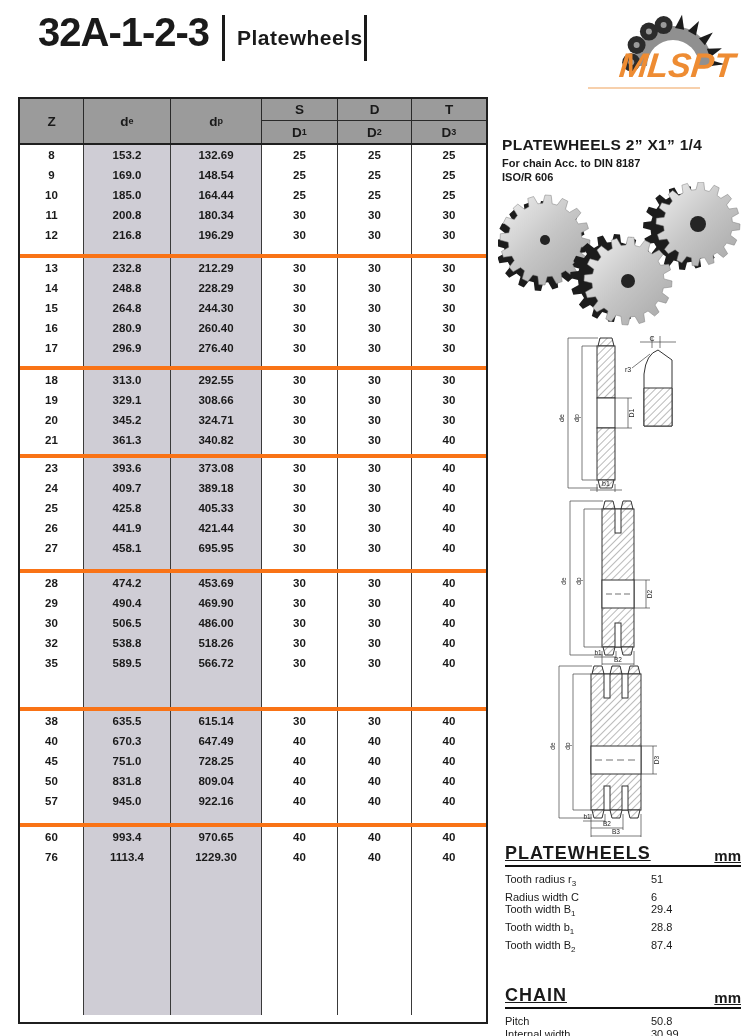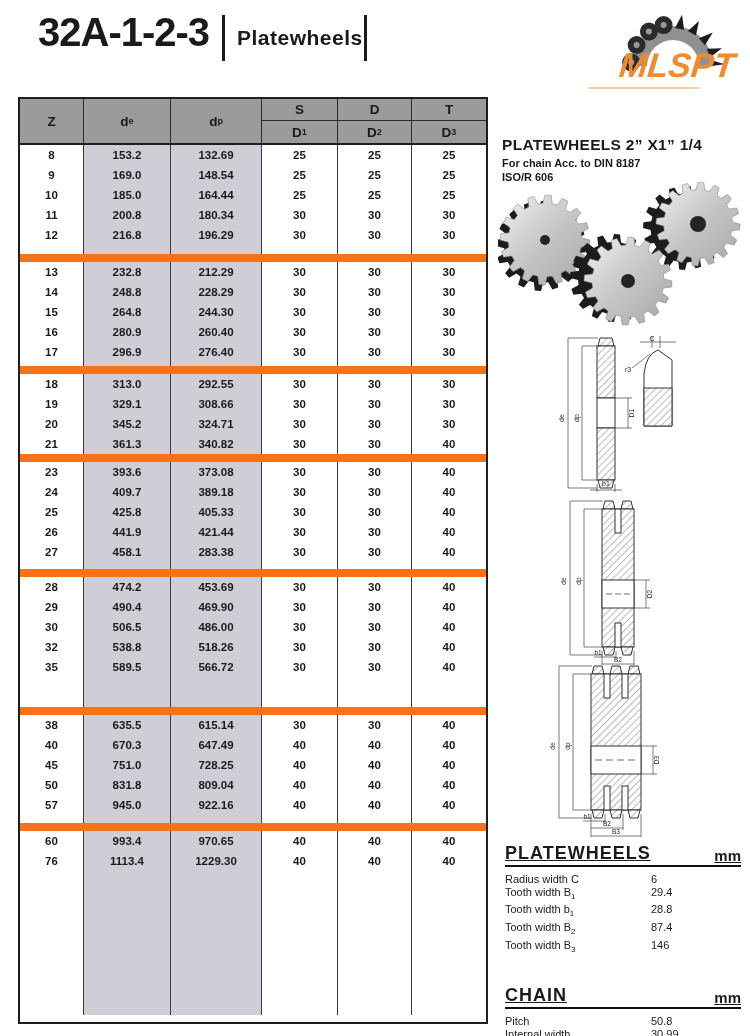--- a/index.html
+++ b/index.html
@@ -22,21 +22,21 @@
          border-bottom:2px solid #1f1f1f;box-sizing:border-box;}
   .hc{background:#9b9b9b;display:flex;align-items:center;justify-content:center;
       font-weight:bold;font-size:13.5px;border-right:1px solid #2a2a2a;box-sizing:border-box;}
   .hc:nth-child(3n){border-right:none;}
   .hc sub{font-size:9px;line-height:1;}
   .span2{grid-row:1/3;}
   .hc.r1{border-bottom:1px solid #2a2a2a;}
   .hz{grid-column:1;} .hde{grid-column:2;} .hdp{grid-column:3;border-right:1px solid #2a2a2a !important;}
   .tbody{display:flex;flex-direction:column;height:877px;}
   .tgroup{display:flex;flex-direction:column;box-sizing:border-box;overflow:hidden;}
-  .tsep{border-top:8px solid #f97316;}
+  .tsep{border-top:4px solid #f97316;}
   .trow{display:grid;grid-template-columns:64px 87px 91px 76px 74px 74px;height:20px;flex:0 0 auto;}
   .trow.tfill{height:auto;flex:1 1 auto;}
   .tc{display:flex;align-items:center;justify-content:center;font-size:11.5px;font-weight:bold;
       border-right:1px solid #3a3a3a;box-sizing:border-box;}
   .tc.c5{border-right:none;}
   .tc.c1,.tc.c2{background:#cfcdd5;}
 
   
   .side-title{position:absolute;left:502px;top:136px;font-size:15.5px;font-weight:bold;letter-spacing:.3px;}
   .side-sub1{position:absolute;left:502px;top:157px;font-size:11px;font-weight:bold;text-align:right;}
@@ -302,21 +302,21 @@
             <div class="tc c0">26</div>
             <div class="tc c1">441.9</div>
             <div class="tc c2">421.44</div>
             <div class="tc c3">30</div>
             <div class="tc c4">30</div>
             <div class="tc c5">40</div>
           </div>
           <div class="trow">
             <div class="tc c0">27</div>
             <div class="tc c1">458.1</div>
-            <div class="tc c2">283.38</div>
+            <div class="tc c2">695.95</div>
             <div class="tc c3">30</div>
             <div class="tc c4">30</div>
             <div class="tc c5">40</div>
           </div>
           <div class="trow tfill">
             <div class="tc c0"></div>
             <div class="tc c1"></div>
             <div class="tc c2"></div>
             <div class="tc c3"></div>
             <div class="tc c4"></div>
@@ -607,38 +607,38 @@
     </g>
   </svg>
 
   <div class="spec spec-pw">
     <div class="spec-head">
       <span class="spec-title">PLATEWHEELS</span>
       <span class="spec-unit">mm</span>
     </div>
     <div class="spec-rows">
         <div class="sprow">
+          <div class="splabel"><span>Tooth radius r</span><sub>3</sub></div>
+          <div class="spvalue">51</div>
+        </div>
+        <div class="sprow">
           <div class="splabel"><span>Radius width C</span></div>
           <div class="spvalue">6</div>
         </div>
         <div class="sprow">
           <div class="splabel"><span>Tooth width B</span><sub>1</sub></div>
           <div class="spvalue">29.4</div>
         </div>
         <div class="sprow">
           <div class="splabel"><span>Tooth width b</span><sub>1</sub></div>
           <div class="spvalue">28.8</div>
         </div>
         <div class="sprow">
           <div class="splabel"><span>Tooth width B</span><sub>2</sub></div>
           <div class="spvalue">87.4</div>
-        </div>
-        <div class="sprow">
-          <div class="splabel"><span>Tooth width B</span><sub>3</sub></div>
-          <div class="spvalue">146</div>
         </div>
       </div>
   </div>
 
   <div class="spec spec-ch">
     <div class="spec-head">
       <span class="spec-title">CHAIN</span>
       <span class="spec-unit">mm</span>
     </div>
     <div class="spec-rows">

